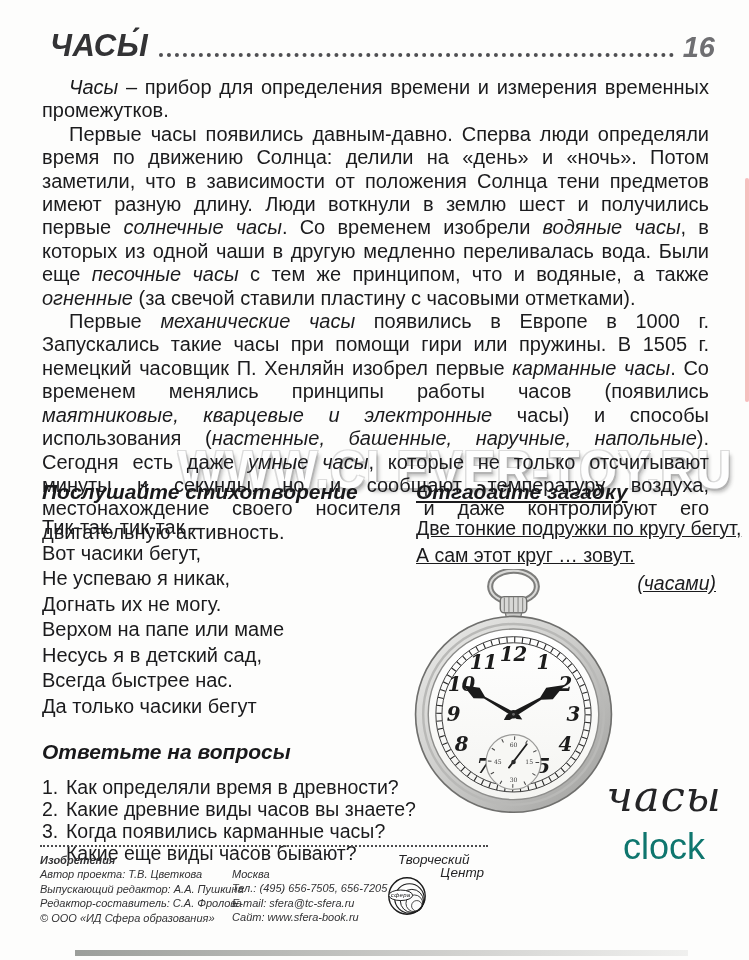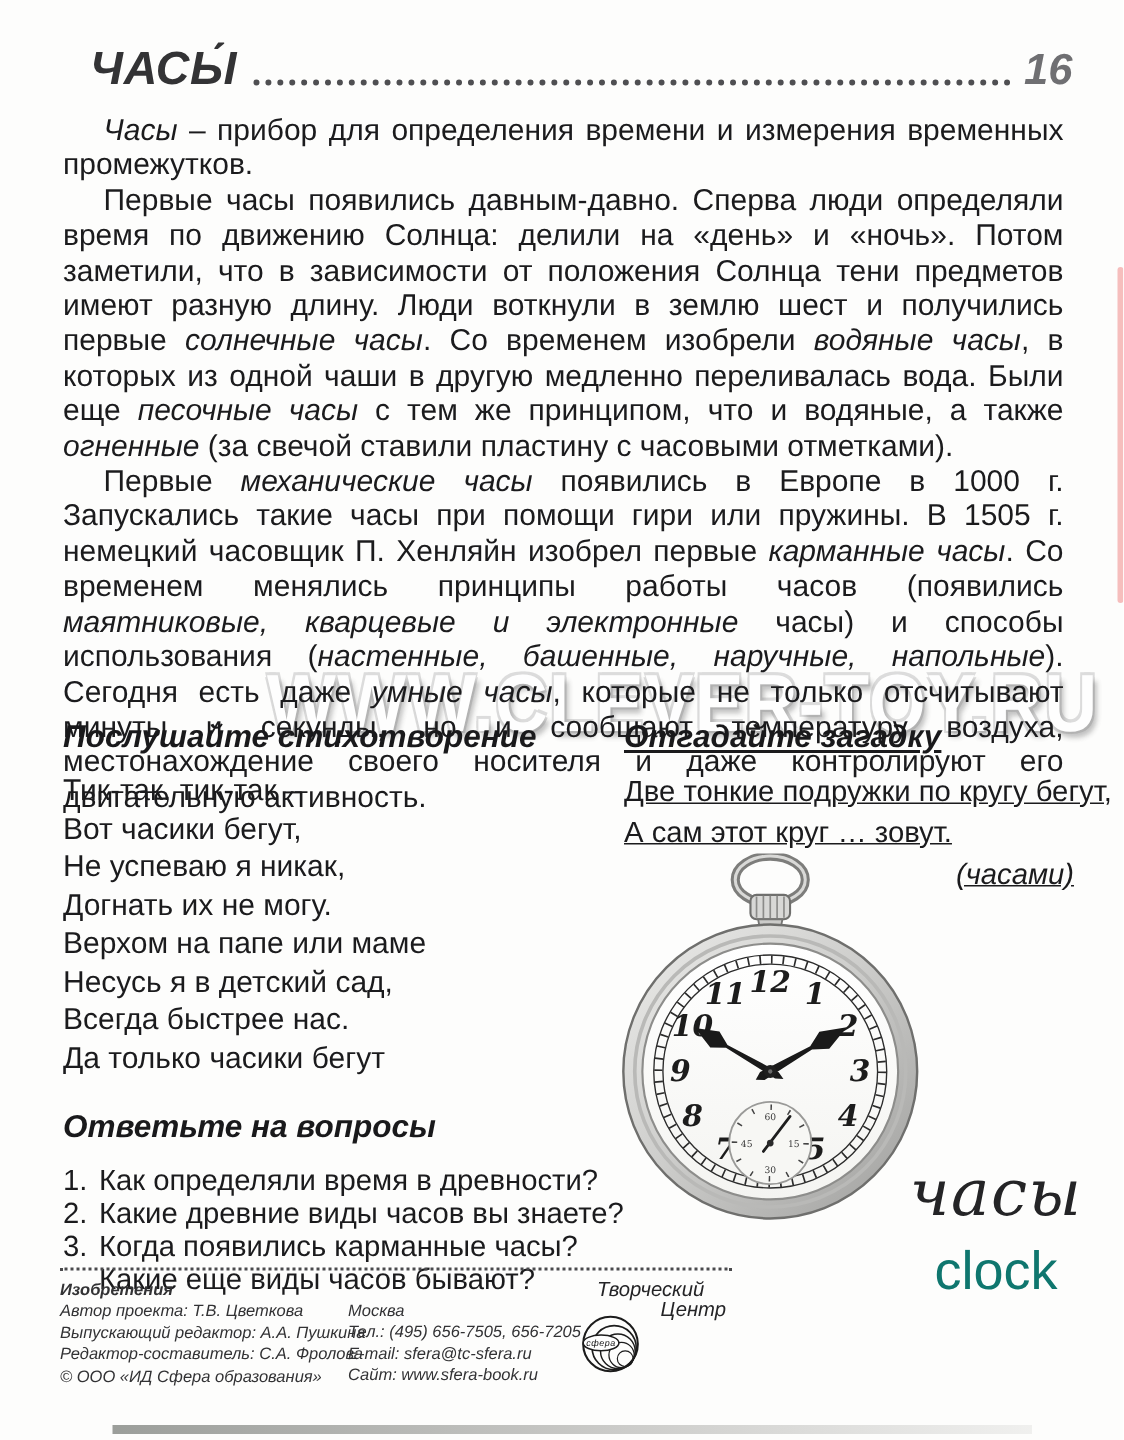--- a/index.html
+++ b/index.html
@@ -4,21 +4,21 @@
 <style>
   html,body{margin:0;padding:0;background:#ffffff;}
   .page{
     position:relative; width:749px; height:960px; overflow:hidden;
     background:#fdfdfc; color:#1b1b1d;
     font-family:"Liberation Sans", sans-serif;
   }
   .layer{position:absolute; z-index:2;}
 
   
-  .header{left:60px; right:34px; top:28px; display:flex; align-items:flex-end;}
+  .header{left:50px; right:34px; top:28px; display:flex; align-items:flex-end;}
   .title{font-style:italic; font-weight:bold; font-size:31px; letter-spacing:.5px; color:#333335; white-space:nowrap;}
   .leader{flex:1; border-bottom:4px dotted #4f4f52; margin:0 9px 7px 11px; height:0;}
   .pagenum{font-style:italic; font-weight:bold; font-size:29px; color:#6f6f72;}
 
   
   .intro{left:42px; top:76px; width:667px; font-size:20px; line-height:23.4px; text-align:justify;}
   .intro p{margin:0; text-indent:27px;}
   .it{font-style:italic;}
 
   

